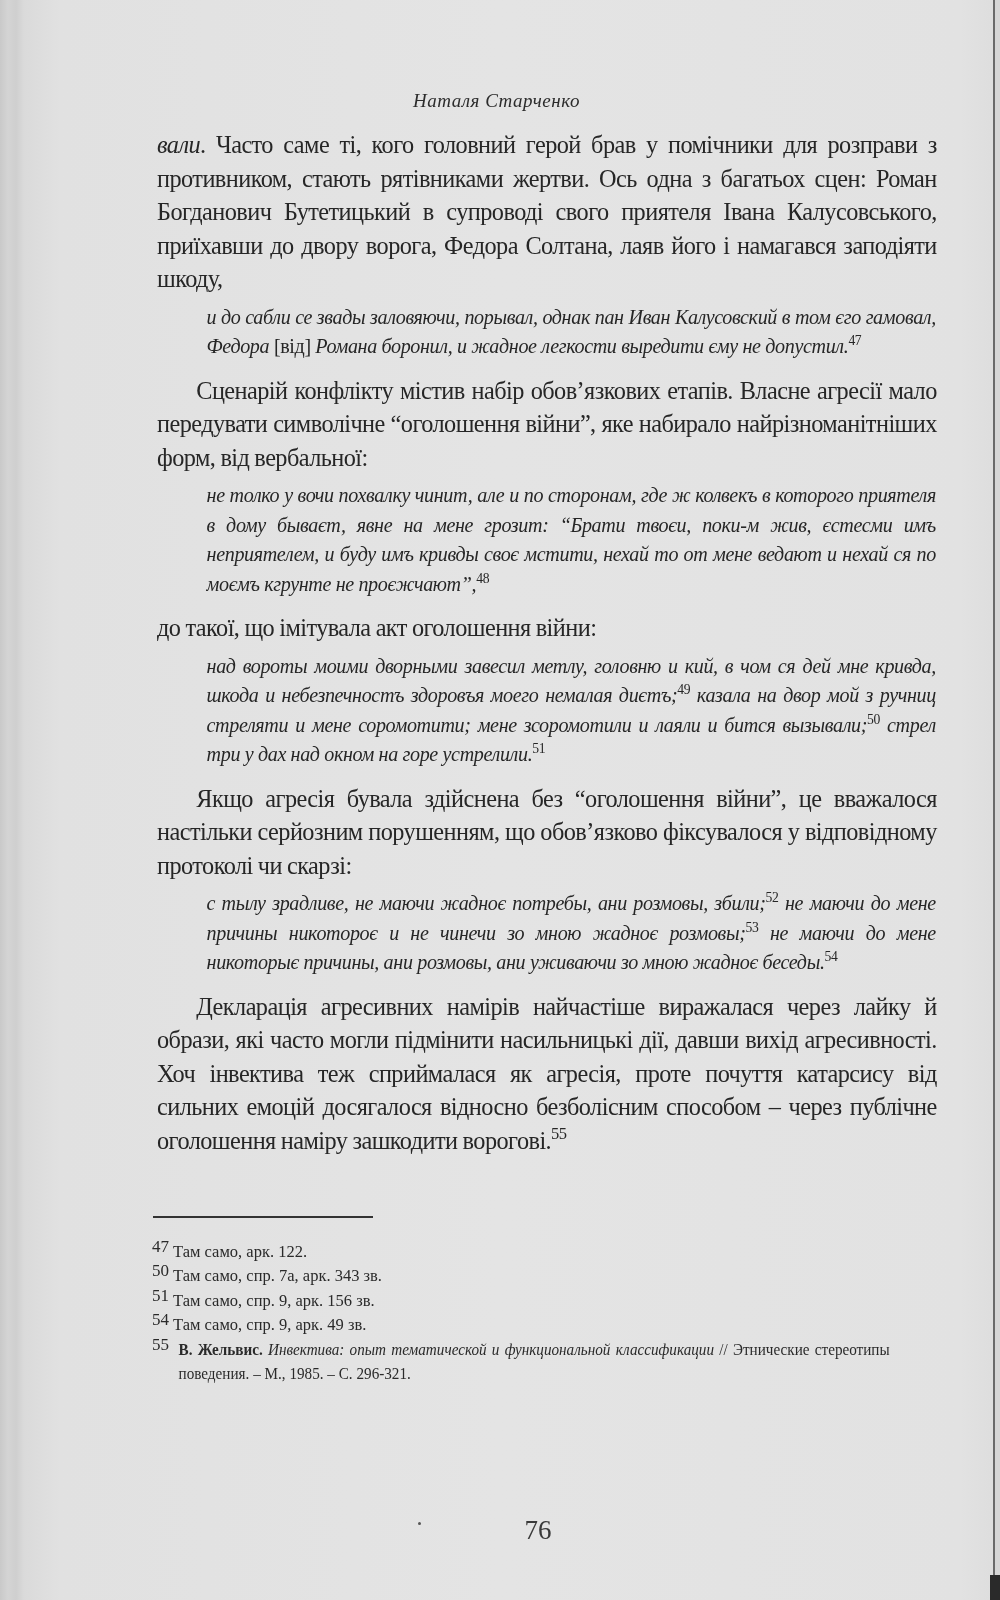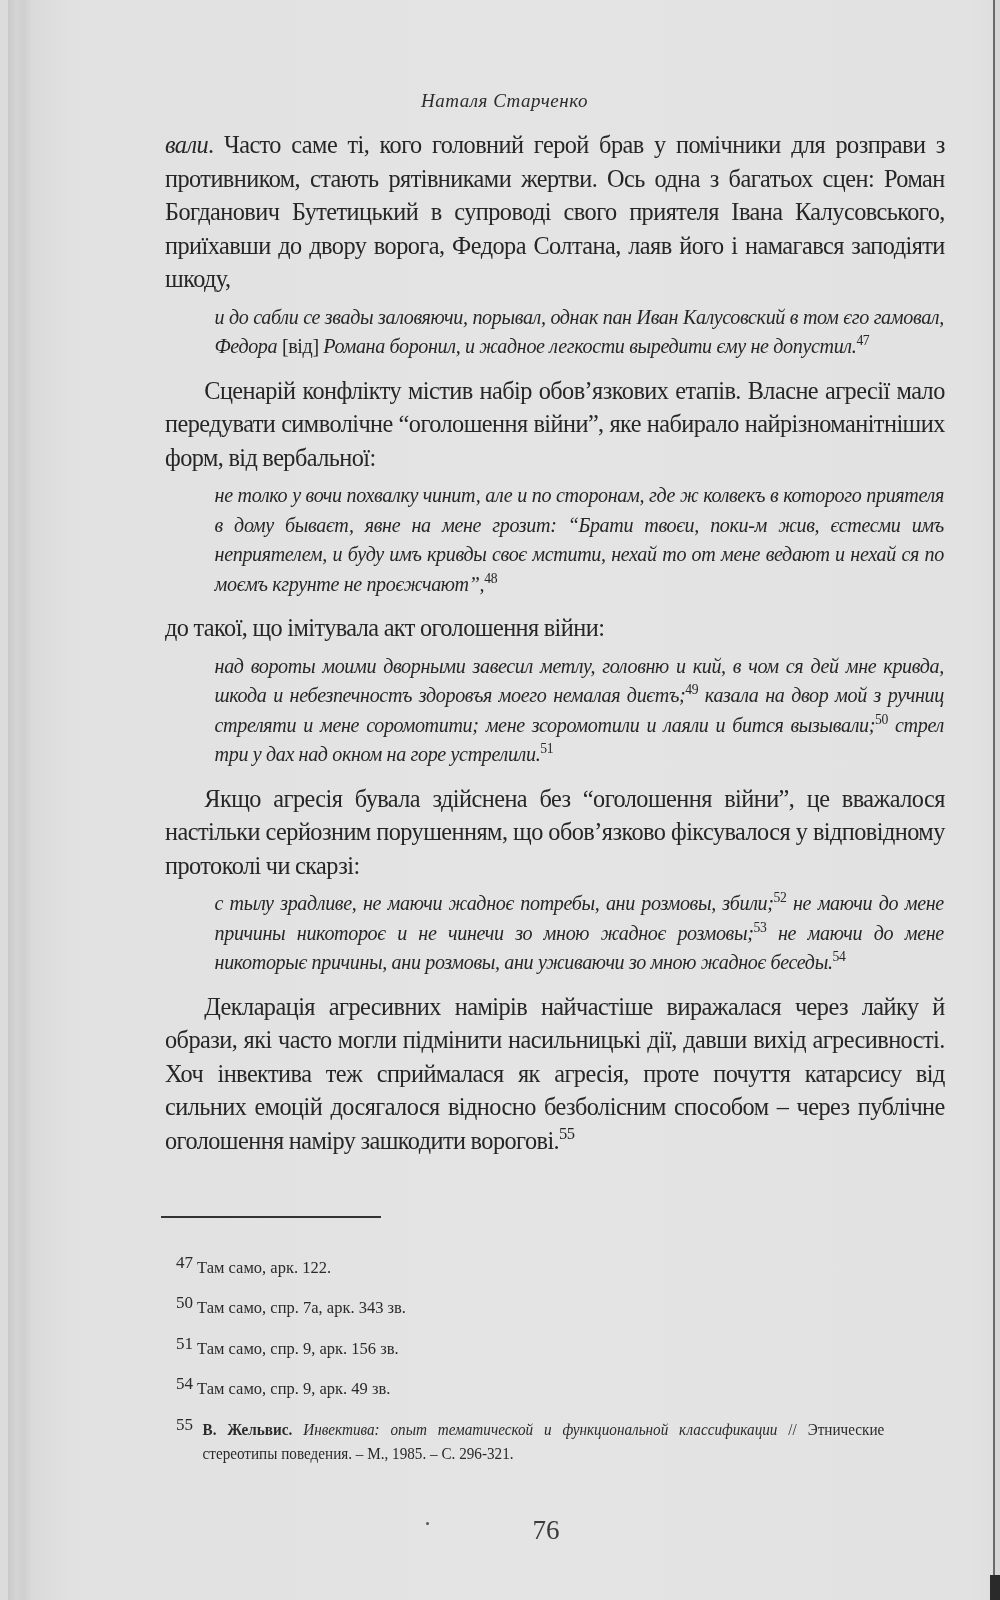--- a/index.html
+++ b/index.html
@@ -10,21 +10,21 @@
       width: 1000px;
       height: 1600px;
       position: relative;
       overflow: hidden;
       background: #dcdcdc;
       font-family: "Liberation Serif", "DejaVu Serif", serif;
       color: #262626;
     }
     .page {
       position: absolute;
-      left: 8px;
+      left: 0;
       top: 0;
       width: 993px;
       height: 1600px;
       background: linear-gradient(90deg, #c9c9c9 0px, #d4d4d4 8px, #cfcfcf 16px, #dadada 24px, #e1e1e1 60px, #e4e4e4 500px, #e2e2e2 960px, #dedede 990px);
     }
     .spine {
       position: absolute;
       left: 993px;
       top: 0;
       width: 2px;
@@ -107,21 +107,21 @@
     }
     .footnotes {
       position: absolute;
       left: 152px;
       top: 1240px;
       width: 800px;
       font-size: 16.5px;
       line-height: 24.4px;
       color: #2a2a2a;
     }
-    .fn { position: relative; margin: 16px; }
+    .fn { position: relative; margin: 0; }
     .fn-num {
       font-size: 17px;
       position: relative;
       top: -5px;
       margin-right: 4px;
     }
     .fn-text { }
     .fn-author { font-weight: bold; }
     .fn-title { font-style: italic; }
     .long-wrap {

